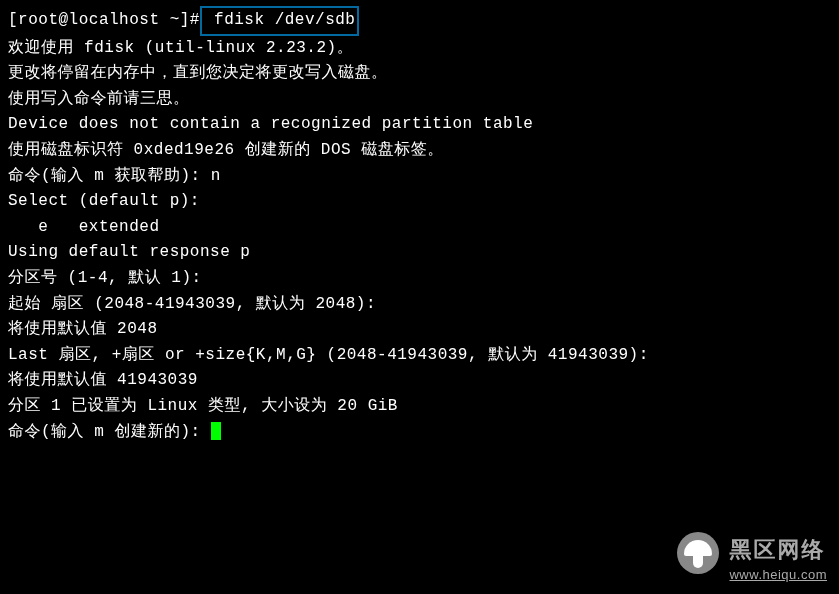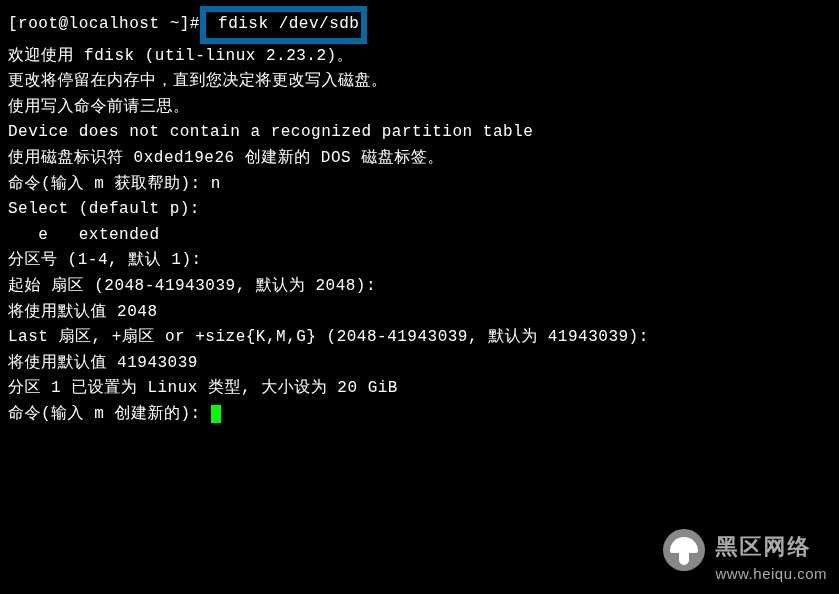--- a/index.html
+++ b/index.html
@@ -17,21 +17,21 @@
       height: 594px;
       padding: 8px 8px;
       position: relative;
       overflow: hidden;
     }
     .terminal-line {
       white-space: pre;
       letter-spacing: 0.5px;
     }
     .highlight-box {
-      border: 6px solid #0369a1;
+      border: 2px solid #0369a1;
       padding: 0 2px;
       display: inline-block;
       margin-top: -2px;
     }
     .cursor {
       background: #00ff00;
       display: inline-block;
       width: 10px;
       height: 18px;
       vertical-align: middle;
@@ -74,42 +74,44 @@
       color: #aaa;
       font-family: "Microsoft YaHei", sans-serif;
       text-align: left;
     }
     .watermark-title {
       font-size: 22px;
       font-weight: bold;
       letter-spacing: 2px;
     }
     .watermark-url {
-      font-size: 15px;
+      font-size: 13px;
       letter-spacing: 0.5px;
       margin-top: -2px;
+      text-decoration: underline;
     }
   </style>
 </head>
 <body>
 
 <div class="terminal">
   <div class="terminal-line"><span>[root@localhost ~]#</span><span class="highlight-box"><span> fdisk /dev/sdb</span></span></div>
   <div class="terminal-line">欢迎使用 fdisk (util-linux 2.23.2)。</div>
   <div class="terminal-line"></div>
   <div class="terminal-line">更改将停留在内存中，直到您决定将更改写入磁盘。</div>
   <div class="terminal-line">使用写入命令前请三思。</div>
   <div class="terminal-line"></div>
   <div class="terminal-line"></div>
   <div class="terminal-line">Device does not contain a recognized partition table</div>
   <div class="terminal-line">使用磁盘标识符 0xded19e26 创建新的 DOS 磁盘标签。</div>
   <div class="terminal-line"></div>
   <div class="terminal-line">命令(输入 m 获取帮助): n</div>
   <div class="terminal-line">Select (default p):</div>
   <div class="terminal-line">   e   extended</div>
+  <div class="terminal-line">Using default response p</div>
   <div class="terminal-line">分区号 (1-4, 默认 1):</div>
   <div class="terminal-line">起始 扇区 (2048-41943039, 默认为 2048):</div>
   <div class="terminal-line">将使用默认值 2048</div>
   <div class="terminal-line">Last 扇区, +扇区 or +size{K,M,G} (2048-41943039, 默认为 41943039):</div>
   <div class="terminal-line">将使用默认值 41943039</div>
   <div class="terminal-line">分区 1 已设置为 Linux 类型, 大小设为 20 GiB</div>
   <div class="terminal-line"></div>
   <div class="terminal-line"><span>命令(输入 m 创建新的): </span><span class="cursor"></span></div>
 </div>
 

